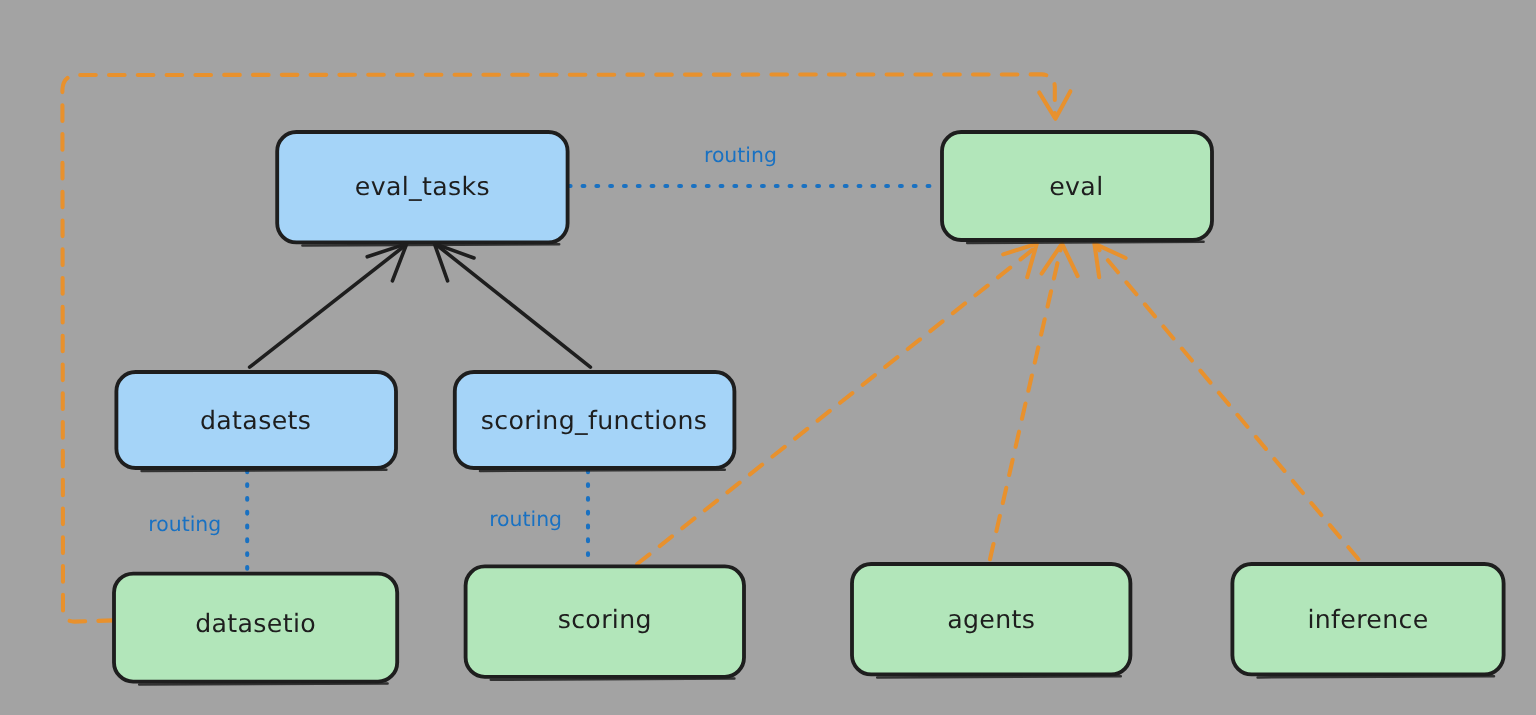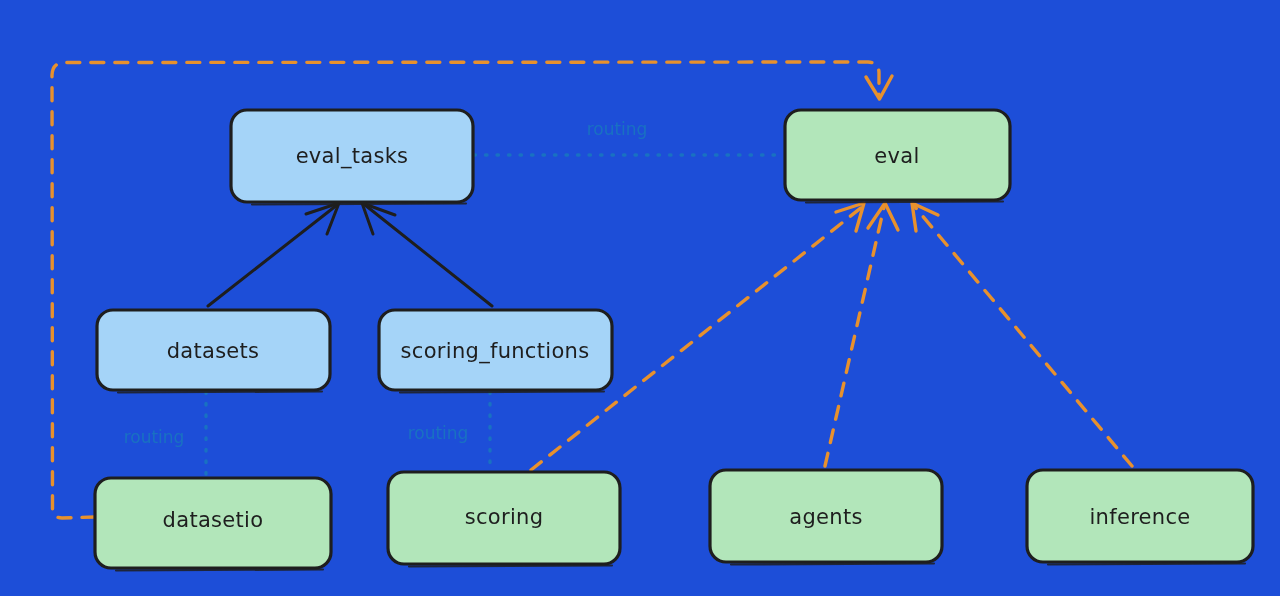--- a/index.html
+++ b/index.html
@@ -10,21 +10,21 @@
   body {
     width: 1280px;
     height: 596px;
     overflow: hidden;
     font-family: "DejaVu Sans", sans-serif;
   }
   #canvas {
     position: relative;
     width: 1280px;
     height: 596px;
-    background: #1d4ed8;
+    background: #a3a3a3;
   }
   svg#diagram {
     position: absolute;
     top: 0;
     left: 0;
     width: 1280px;
     height: 596px;
   }
   .node-rect {
     stroke: #1e1e1e;

